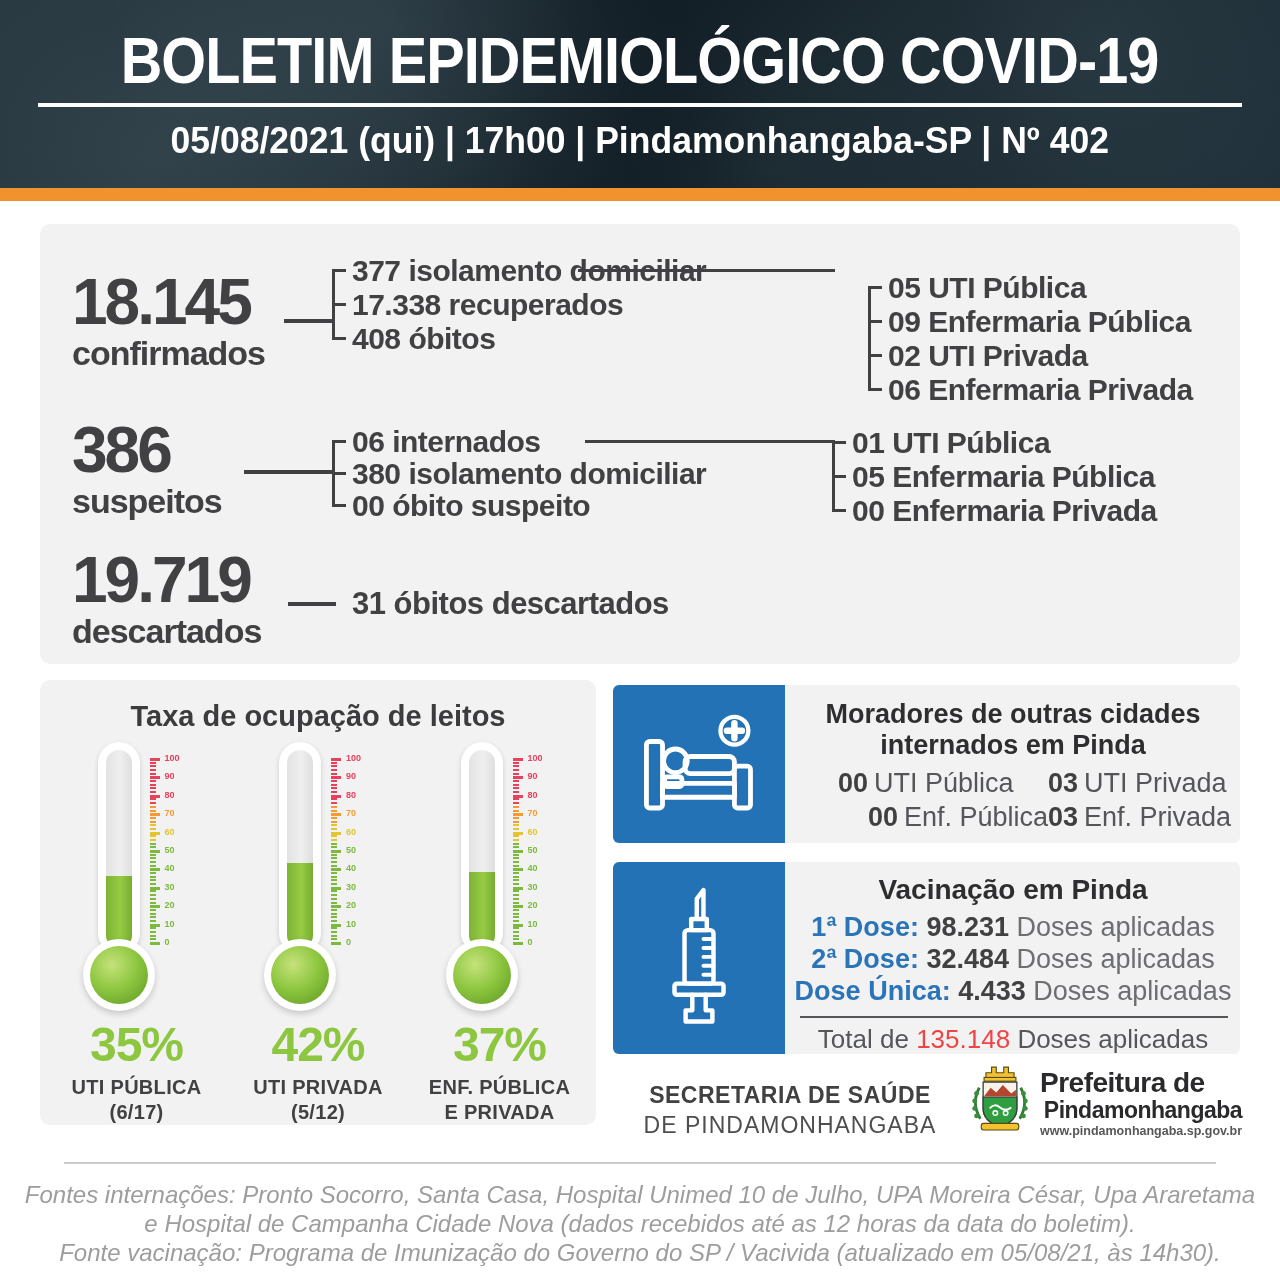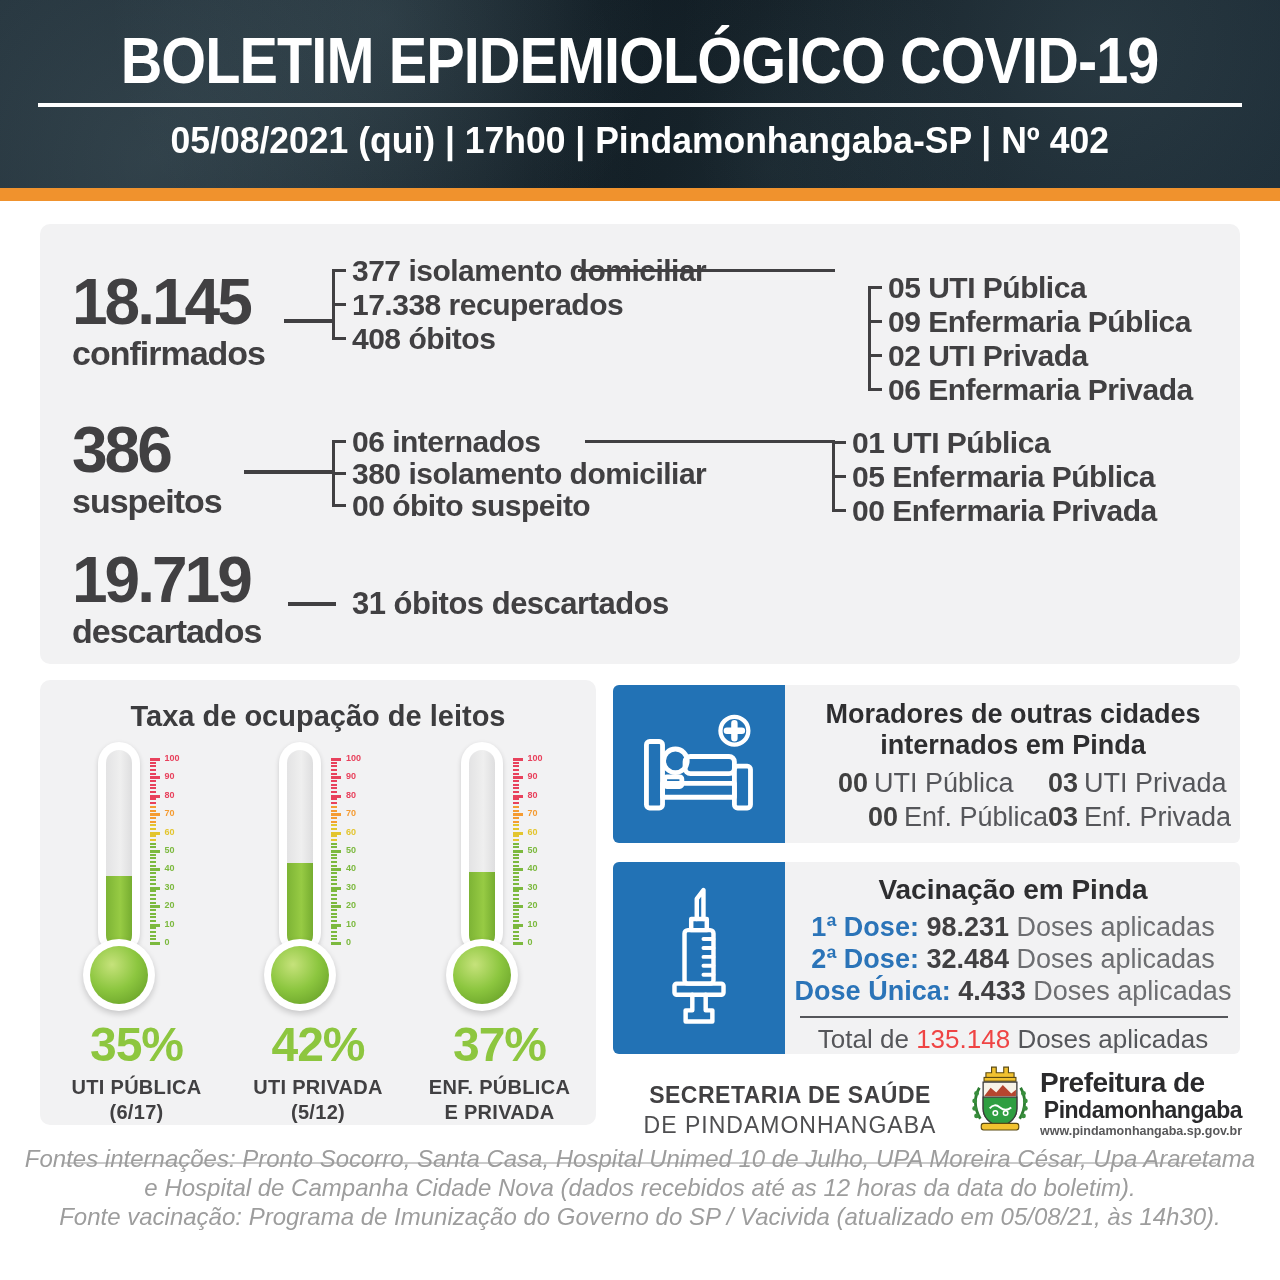--- a/index.html
+++ b/index.html
@@ -100,21 +100,21 @@
   .sec-block { position:absolute; left:628px; top:1082px; width:324px; text-align:center; }
   .sec-l1 { font-size:23px; font-weight:bold; color:#414042; letter-spacing:.5px; }
   .sec-l2 { font-size:23px; color:#4e4e50; letter-spacing:1px; margin-top:3px; }
   .crest { position:absolute; left:970px; top:1060px; }
   .pref-block { position:absolute; left:1040px; top:1068px; }
   .pref-l1 { font-size:28px; line-height:30px; font-weight:bold; color:#2a2a2c; letter-spacing:-0.5px; }
   .pref-l2 { font-size:23px; line-height:25px; font-weight:bold; color:#2a2a2c; letter-spacing:-0.5px;text-align:right; }
   .pref-l3 { font-size:12.5px; line-height:16px; font-weight:bold; color:#58585a; }
 
   .bottom-divider { position:absolute; left:64px; top:1162px; width:1152px; height:2px; background:#cbcbcb; }
-  .sources { position:absolute; left:0; top:1144px; width:1280px; text-align:center;
+  .sources { position:absolute; left:0; top:1180px; width:1280px; text-align:center;
     font-size:24px; line-height:29px; font-style:italic; color:#9d9d9d; }
 </style>
 </head>
 <body>
 
 <div class="page">
 
   <div class="header">
     <div class="header-title"><span>BOLETIM EPIDEMIOLÓGICO COVID-19</span></div>
     <div class="header-rule"></div>

